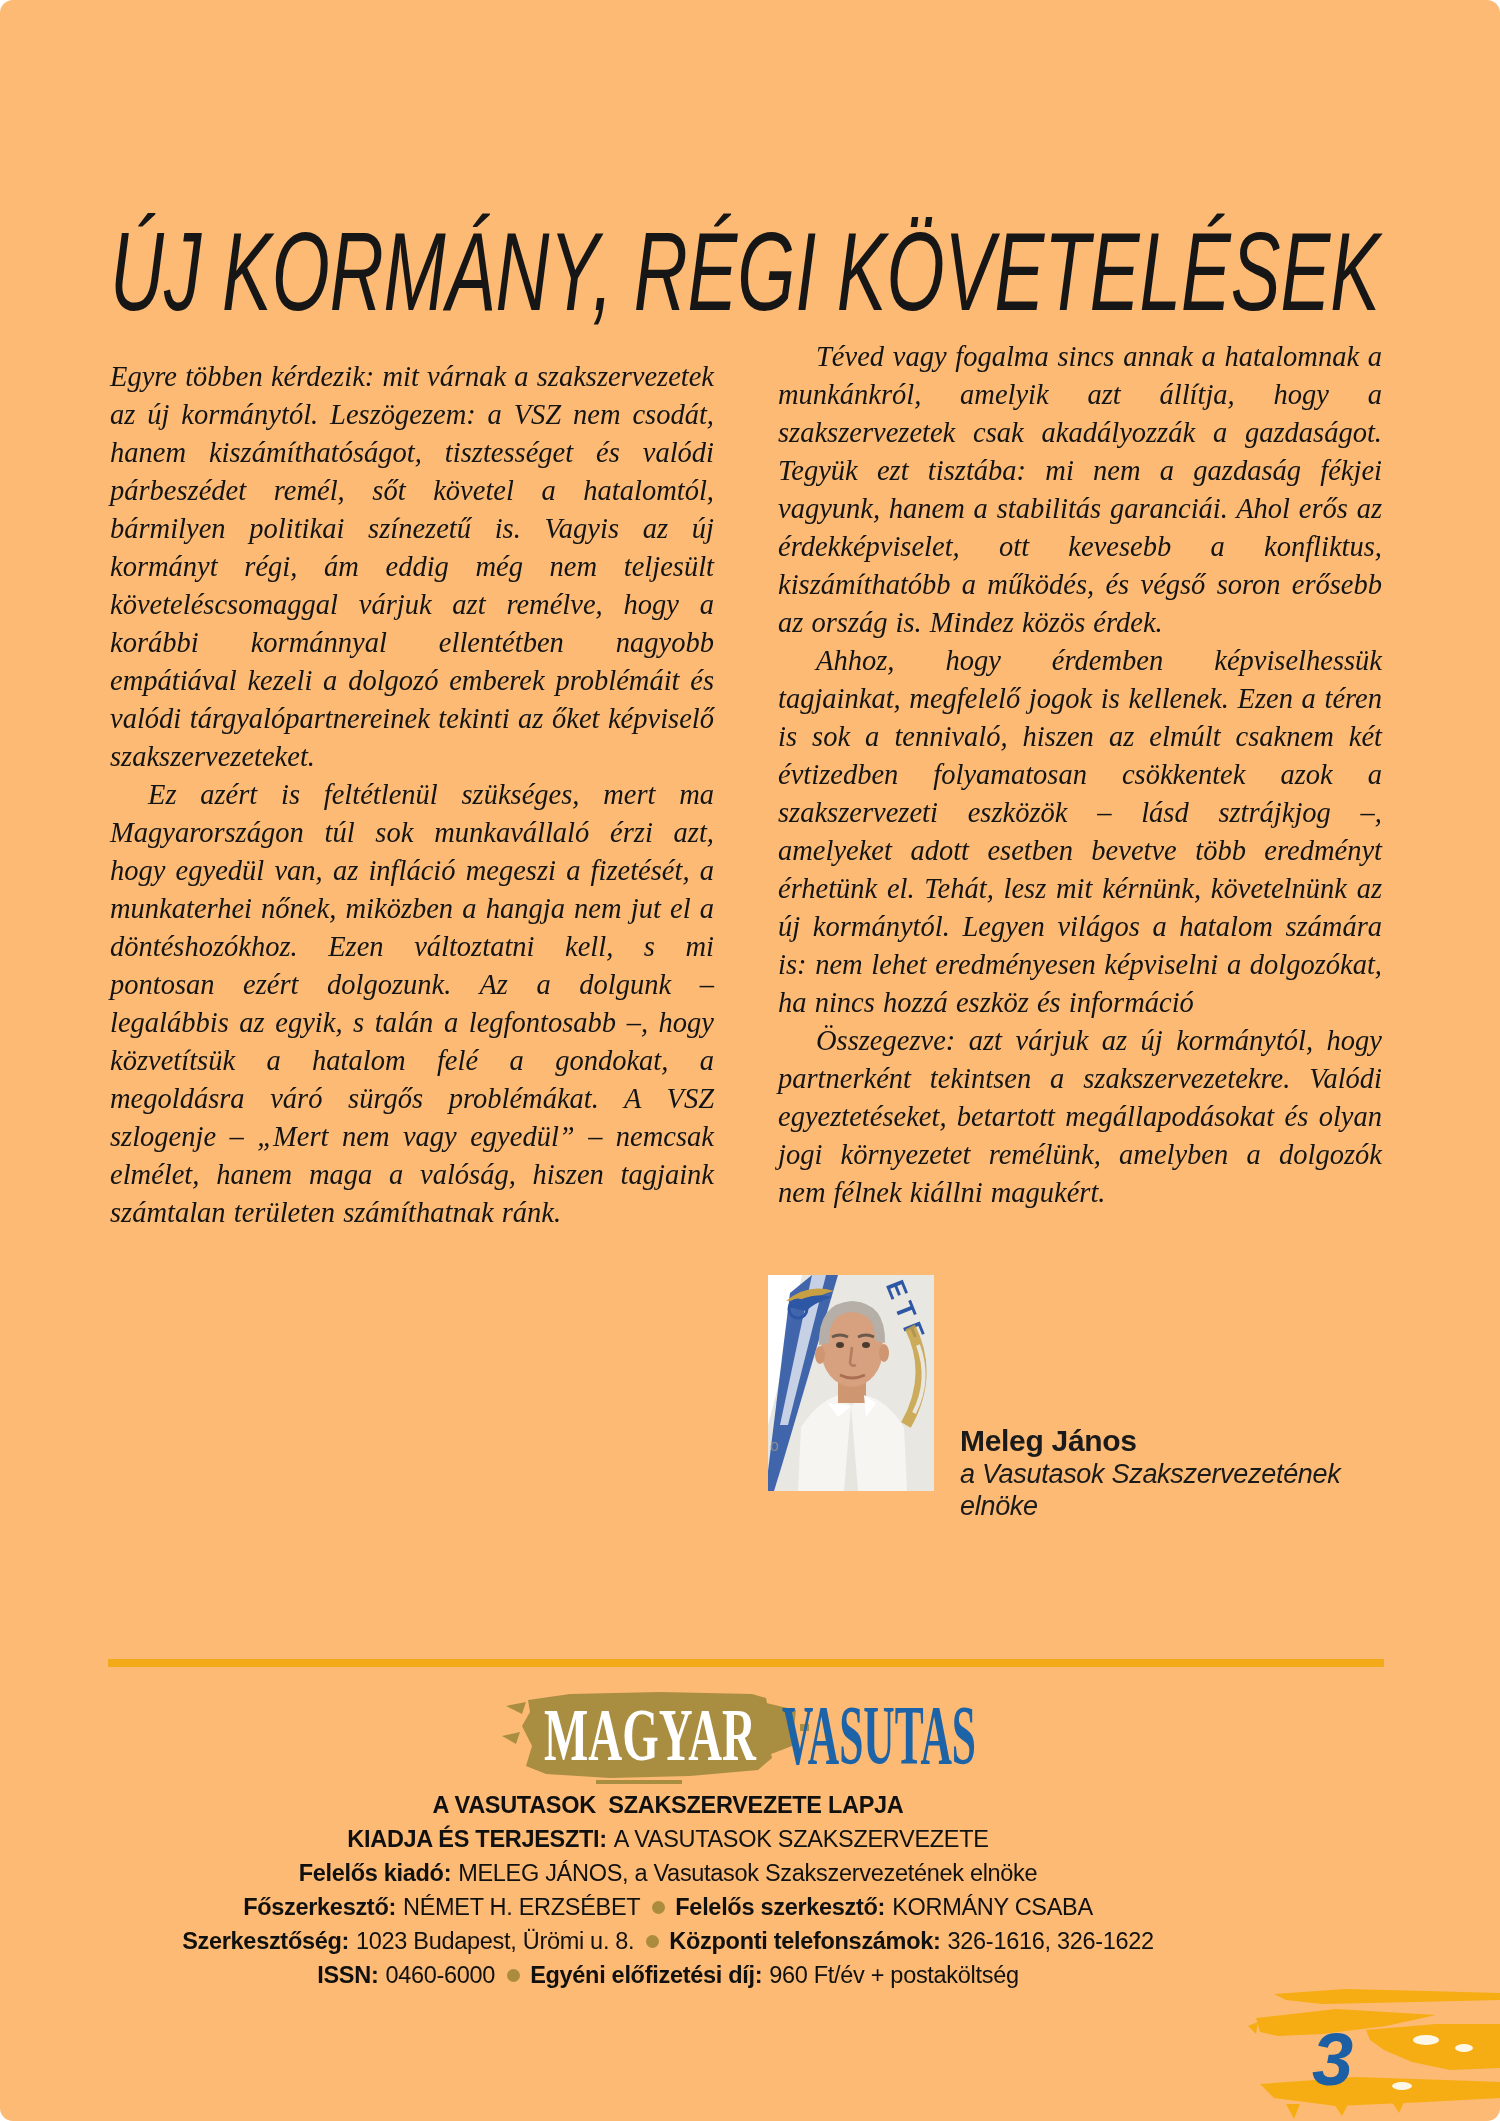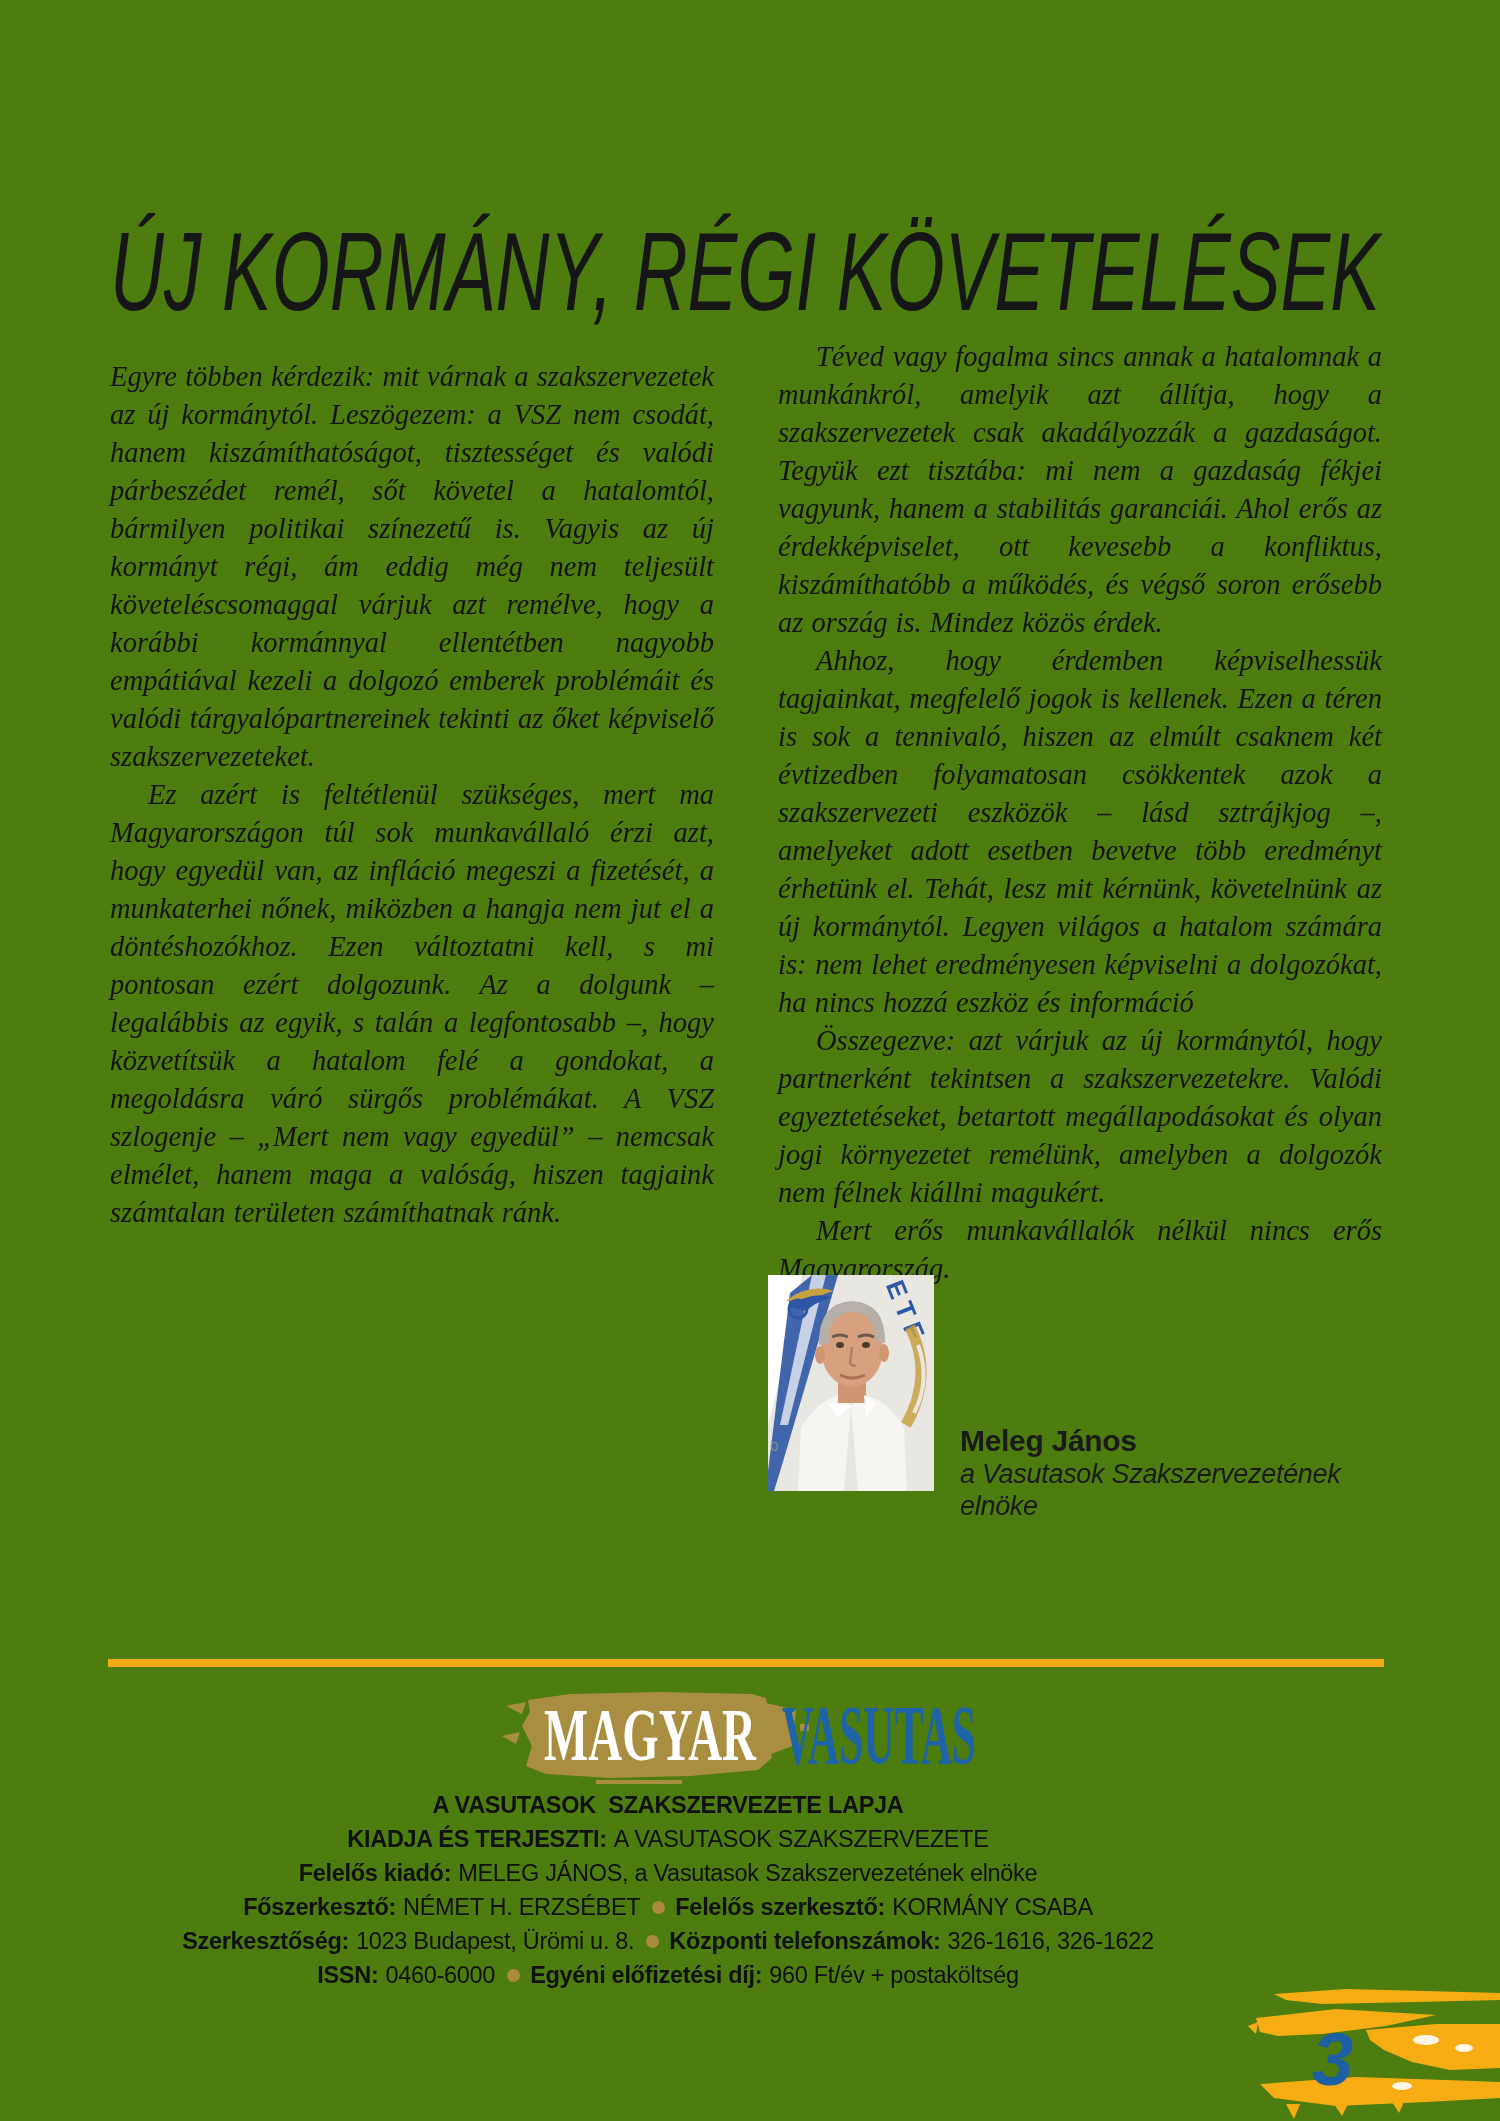--- a/index.html
+++ b/index.html
@@ -1,18 +1,18 @@
 <!DOCTYPE html>
 <html lang="hu"><head>
 <meta charset="utf-8">
 <style>
   html,body{margin:0;padding:0;background:#ffffff;}
   .page{
-    position:relative;width:1500px;height:2121px;background:#4d7c0f;
-    overflow:hidden;font-family:"Liberation Sans",sans-serif;color:#111;
+    position:relative;width:1500px;height:2121px;background:#fdba74;
+    overflow:hidden;font-family:"Liberation Sans",sans-serif;color:#111;border-radius:13px;
   }
   
   .headline-wrap{position:absolute;left:108px;top:210px;width:1280px;height:130px;}
   
   .columns{position:absolute;left:110px;top:338px;width:1272px;display:flex;gap:64px;}
   .col{width:604px;}
   p.body{
     font-family:"Liberation Serif",serif;font-style:italic;
     font-size:28.5px;line-height:38px;text-align:justify;
     margin:0;color:#141414;text-indent:38px;word-spacing:1px;
@@ -50,21 +50,20 @@
 
   <div class="columns">
     <div class="col">
       <p class="body first">Egyre többen kérdezik: mit várnak a szakszervezetek az új kormánytól. Leszögezem: a VSZ nem csodát, hanem kiszámíthatóságot, tisztességet és valódi párbeszédet remél, sőt követel a hatalomtól, bármilyen politikai színezetű is. Vagyis az új kormányt régi, ám eddig még nem teljesült követeléscsomaggal várjuk azt remélve, hogy a korábbi kormánnyal ellentétben nagyobb empátiával kezeli a dolgozó emberek problémáit és valódi tárgyalópartnereinek tekinti az őket képviselő szakszervezeteket.</p>
       <p class="body">Ez azért is feltétlenül szükséges, mert ma Magyarországon túl sok munkavállaló érzi azt, hogy egyedül van, az infláció megeszi a fizetését, a munkaterhei nőnek, miközben a hangja nem jut el a döntéshozókhoz. Ezen változtatni kell, s mi pontosan ezért dolgozunk. Az a dolgunk – legalábbis az egyik, s talán a legfontosabb –, hogy közvetítsük a hatalom felé a gondokat, a megoldásra váró sürgős problémákat. A VSZ szlogenje – „Mert nem vagy egyedül” – nemcsak elmélet, hanem maga a valóság, hiszen tagjaink számtalan területen számíthatnak ránk.</p>
     </div>
     <div class="col">
       <p class="body">Téved vagy fogalma sincs annak a hatalomnak a munkánkról, amelyik azt állítja, hogy a szakszervezetek csak akadályozzák a gazdaságot. Tegyük ezt tisztába: mi nem a gazdaság fékjei vagyunk, hanem a stabilitás garanciái. Ahol erős az érdekképviselet, ott kevesebb a konfliktus, kiszámíthatóbb a működés, és végső soron erősebb az ország is. Mindez közös érdek.</p>
       <p class="body">Ahhoz, hogy érdemben képviselhessük tagjainkat, megfelelő jogok is kellenek. Ezen a téren is sok a tennivaló, hiszen az elmúlt csaknem két évtizedben folyamatosan csökkentek azok a szakszervezeti eszközök – lásd sztrájkjog –, amelyeket adott esetben bevetve több eredményt érhetünk el. Tehát, lesz mit kérnünk, követelnünk az új kormánytól. Legyen világos a hatalom számára is: nem lehet eredményesen képviselni a dolgozókat, ha nincs hozzá eszköz és információ</p>
       <p class="body">Összegezve: azt várjuk az új kormánytól, hogy partnerként tekintsen a szakszervezetekre. Valódi egyeztetéseket, betartott megállapodásokat és olyan jogi környezetet remélünk, amelyben a dolgozók nem félnek kiállni magukért.</p>
-      <p class="body">Mert erős munkavállalók nélkül nincs erős Magyarország.</p>
     </div>
   </div>
 
   <div class="photo">
     <svg width="166" height="216" viewBox="0 0 166 216">
       <rect x="0" y="0" width="166" height="216" fill="#e9e7e2"></rect>
 
       <polygon points="0,0 34,0 8,120 0,150" fill="#ffffff"></polygon>
       <polygon points="22,18 44,0 70,0 14,190 6,216 0,216 0,196" fill="#2d56a5" opacity="0.9"></polygon>
       <polygon points="44,0 58,0 20,150 12,150" fill="#ffffff" opacity="0.7"></polygon>

